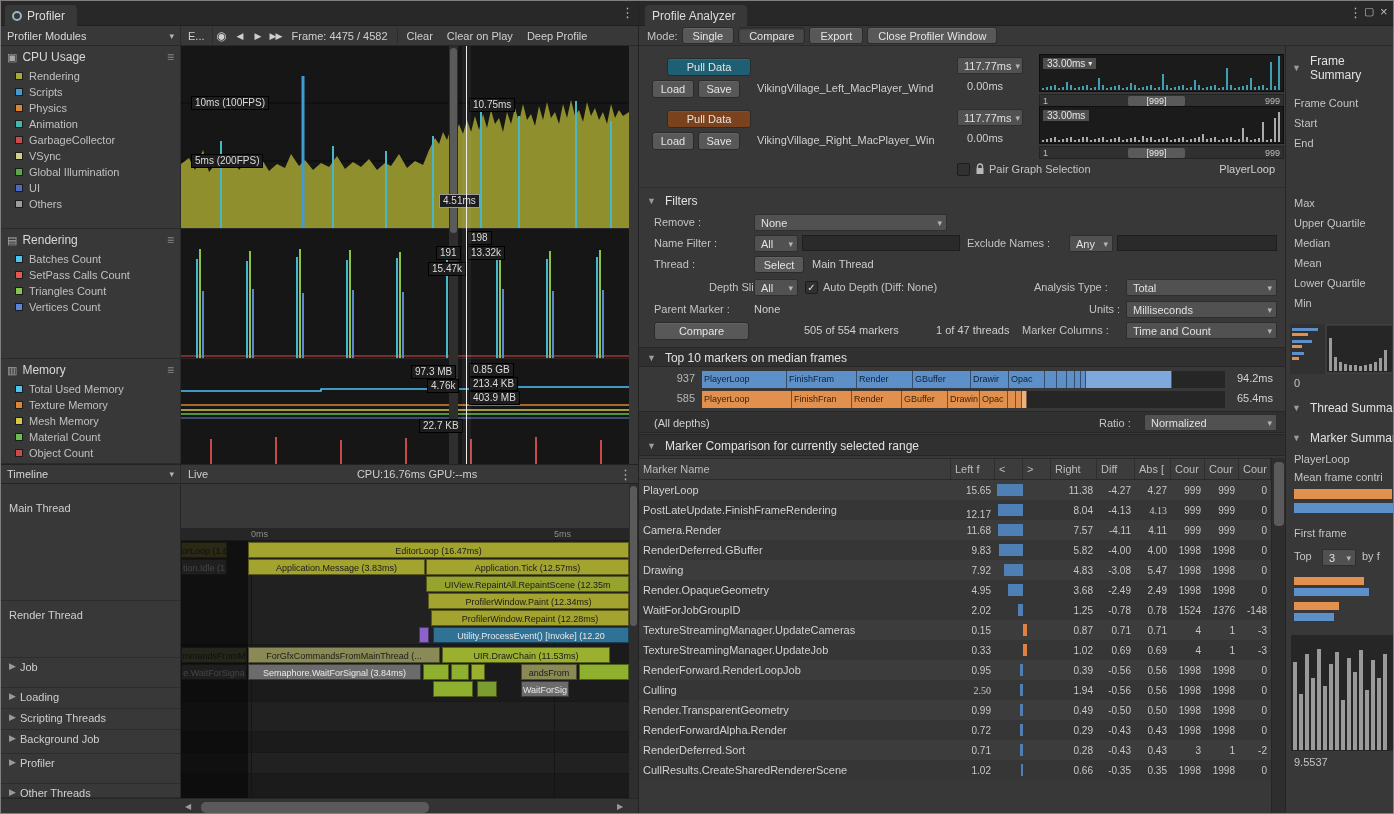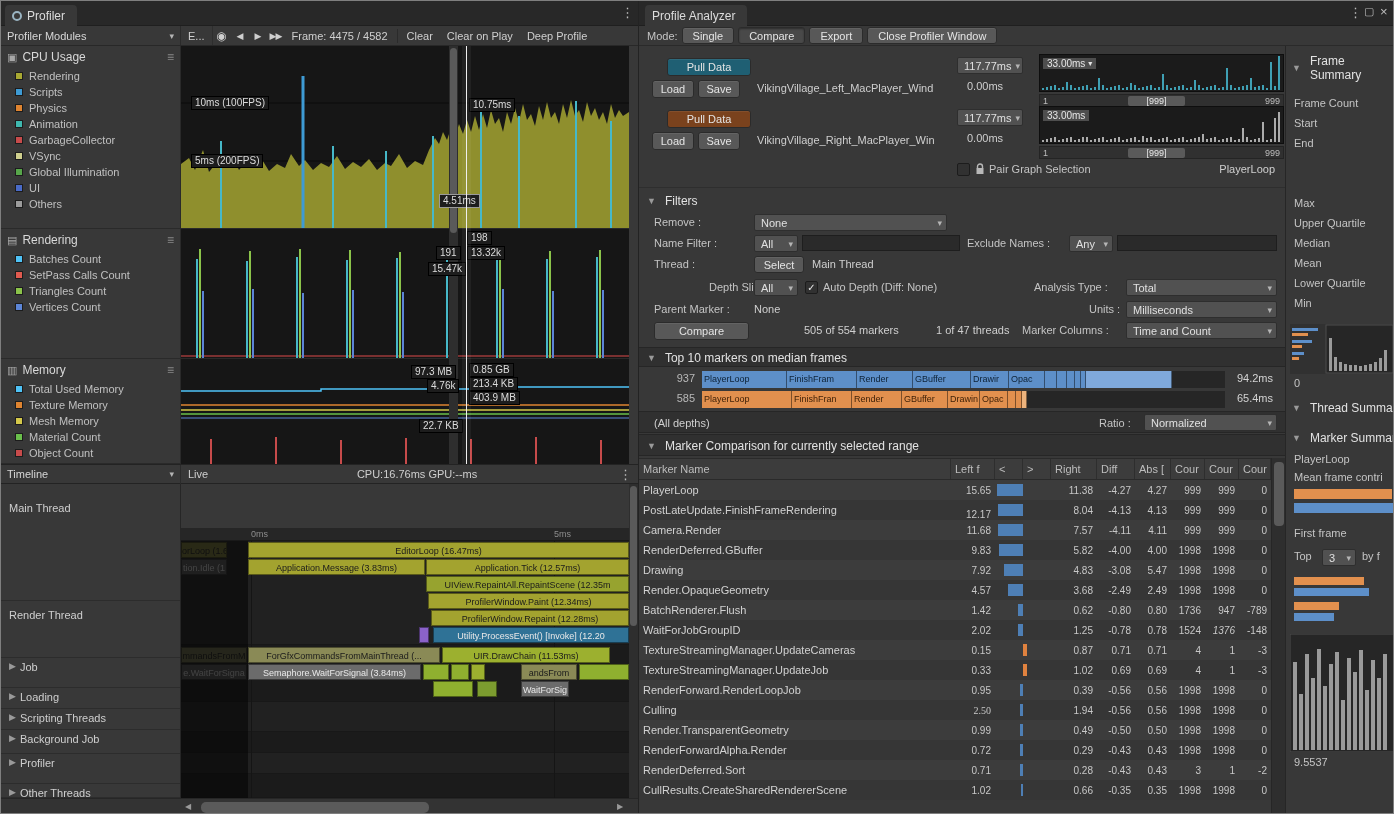--- a/index.html
+++ b/index.html
@@ -783,21 +783,21 @@
               <div class="cell num" style="width: 32px;">0</div>
             </div>
             <div class="mrow alt">
               <div class="cell name" style="width: 312px;">PostLateUpdate.FinishFrameRendering</div>
               <div class="cell num" style="width: 44px; margin-top: 8px;">12.17</div>
               <div class="cell dbar-wrap" style="width: 56px;">
                 <div class="dbar" style="width: 25px; right: 28px; background: rgb(78, 127, 181);"></div>
               </div>
               <div class="cell num" style="width: 46px;">8.04</div>
               <div class="cell num" style="width: 38px;">-4.13</div>
-              <div class="cell num" style="width: 36px;">4.13</div>
+              <div class="cell num" style="width: 36px; font-family: Liberation Serif, serif;">4.13</div>
               <div class="cell num" style="width: 34px;">999</div>
               <div class="cell num" style="width: 34px;">999</div>
               <div class="cell num" style="width: 32px;">0</div>
             </div>
             <div class="mrow">
               <div class="cell name" style="width: 312px;">Camera.Render</div>
               <div class="cell num" style="width: 44px;">11.68</div>
               <div class="cell dbar-wrap" style="width: 56px;">
                 <div class="dbar" style="width: 25px; right: 28px; background: rgb(78, 127, 181);"></div>
               </div>
@@ -829,43 +829,30 @@
               </div>
               <div class="cell num" style="width: 46px;">4.83</div>
               <div class="cell num" style="width: 38px;">-3.08</div>
               <div class="cell num" style="width: 36px;">5.47</div>
               <div class="cell num" style="width: 34px;">1998</div>
               <div class="cell num" style="width: 34px;">1998</div>
               <div class="cell num" style="width: 32px;">0</div>
             </div>
             <div class="mrow alt">
               <div class="cell name" style="width: 312px;">Render.OpaqueGeometry</div>
-              <div class="cell num" style="width: 44px;">4.57</div>
+              <div class="cell num" style="width: 44px;">4.95</div>
               <div class="cell dbar-wrap" style="width: 56px;">
                 <div class="dbar" style="width: 15px; right: 28px; background: rgb(78, 127, 181);"></div>
               </div>
               <div class="cell num" style="width: 46px;">3.68</div>
               <div class="cell num" style="width: 38px;">-2.49</div>
               <div class="cell num" style="width: 36px;">2.49</div>
               <div class="cell num" style="width: 34px;">1998</div>
               <div class="cell num" style="width: 34px;">1998</div>
               <div class="cell num" style="width: 32px;">0</div>
-            </div>
-            <div class="mrow">
-              <div class="cell name" style="width: 312px;">BatchRenderer.Flush</div>
-              <div class="cell num" style="width: 44px;">1.42</div>
-              <div class="cell dbar-wrap" style="width: 56px;">
-                <div class="dbar" style="width: 5px; right: 28px; background: rgb(78, 127, 181);"></div>
-              </div>
-              <div class="cell num" style="width: 46px;">0.62</div>
-              <div class="cell num" style="width: 38px;">-0.80</div>
-              <div class="cell num" style="width: 36px;">0.80</div>
-              <div class="cell num" style="width: 34px;">1736</div>
-              <div class="cell num" style="width: 34px;">947</div>
-              <div class="cell num" style="width: 32px;">-789</div>
             </div>
             <div class="mrow alt">
               <div class="cell name" style="width: 312px;">WaitForJobGroupID</div>
               <div class="cell num" style="width: 44px;">2.02</div>
               <div class="cell dbar-wrap" style="width: 56px;">
                 <div class="dbar" style="width: 5px; right: 28px; background: rgb(78, 127, 181);"></div>
               </div>
               <div class="cell num" style="width: 46px;">1.25</div>
               <div class="cell num" style="width: 38px;">-0.78</div>
               <div class="cell num" style="width: 36px;">0.78</div>

